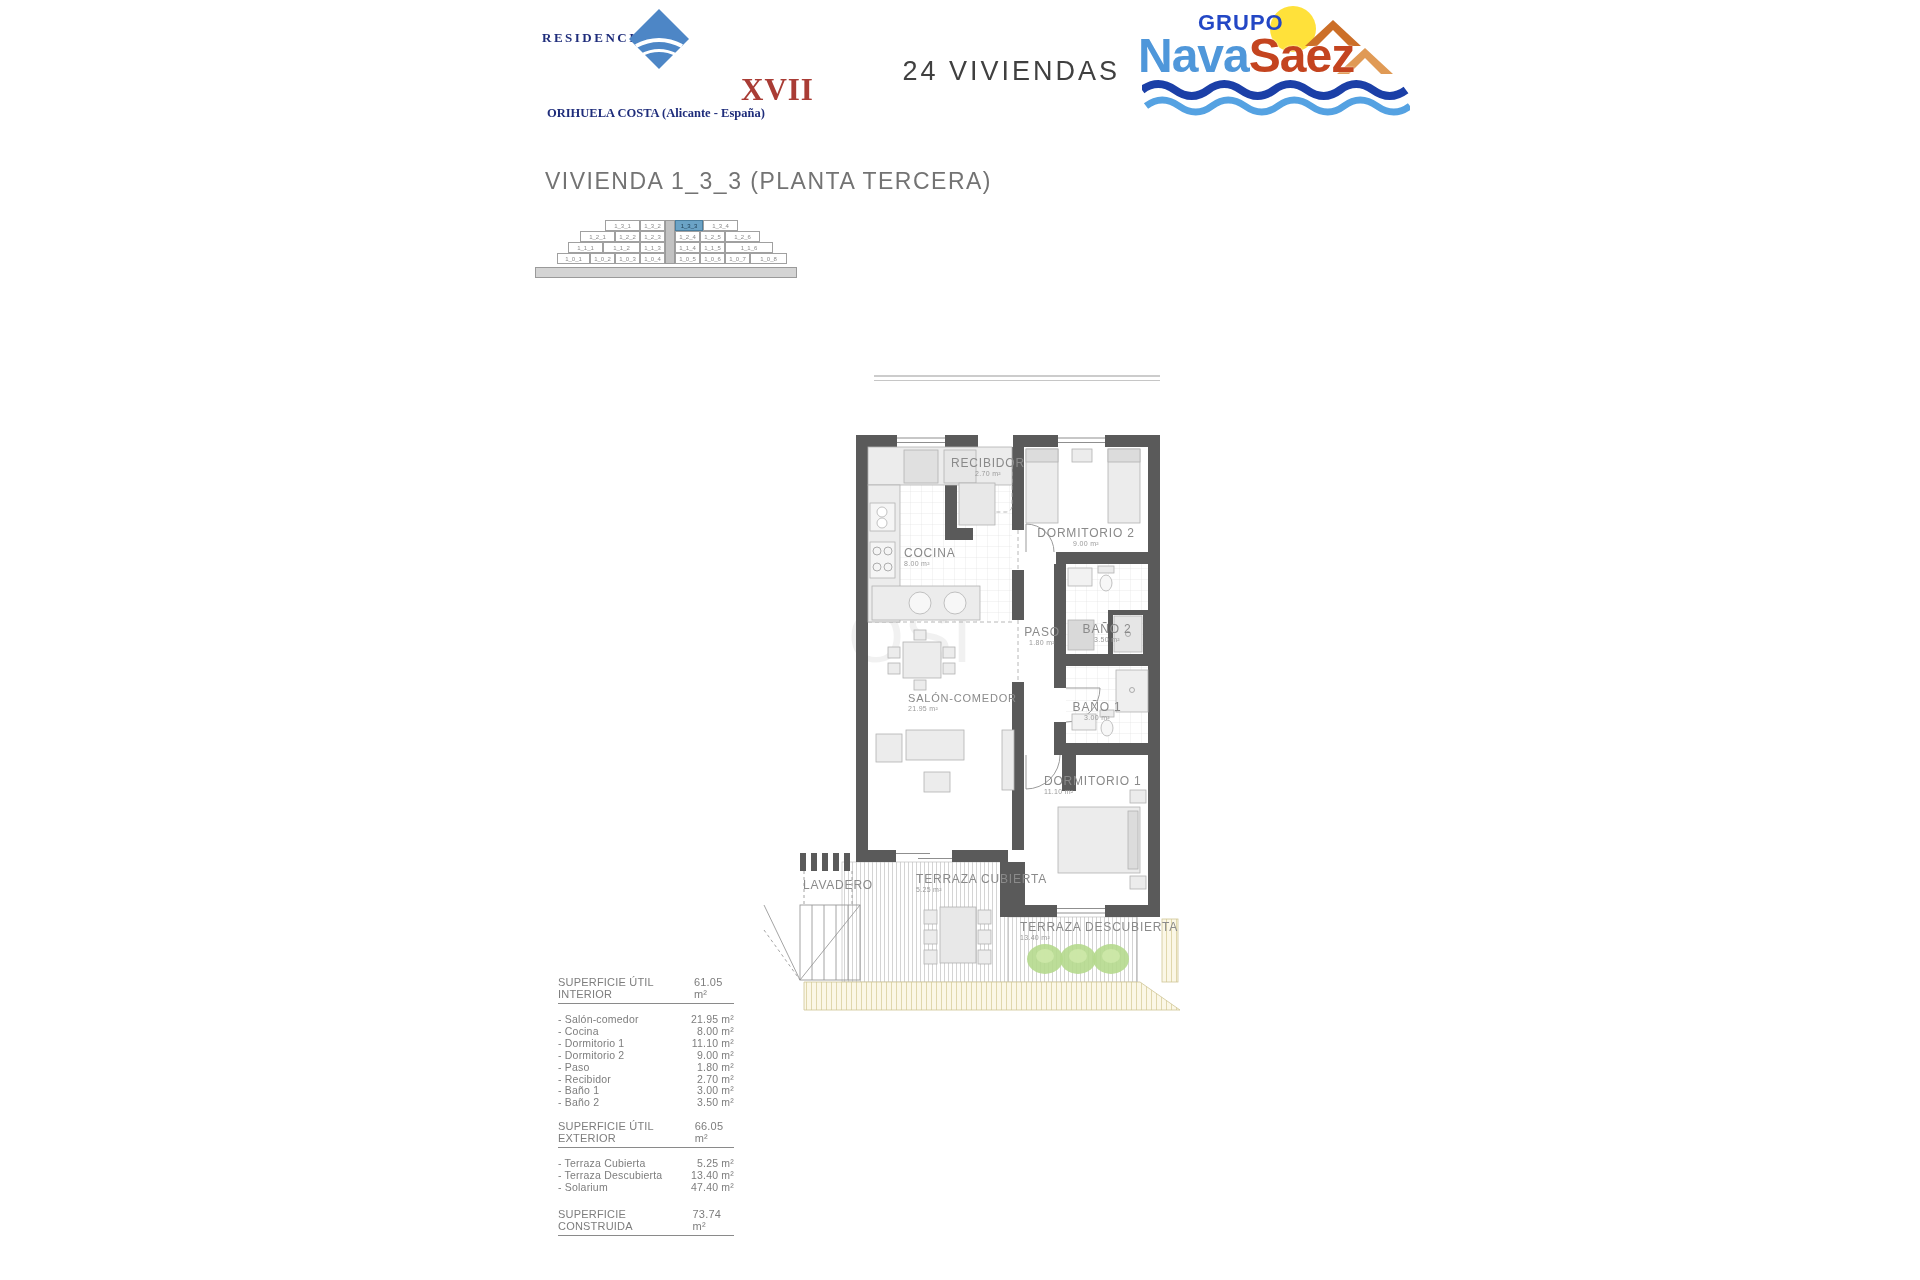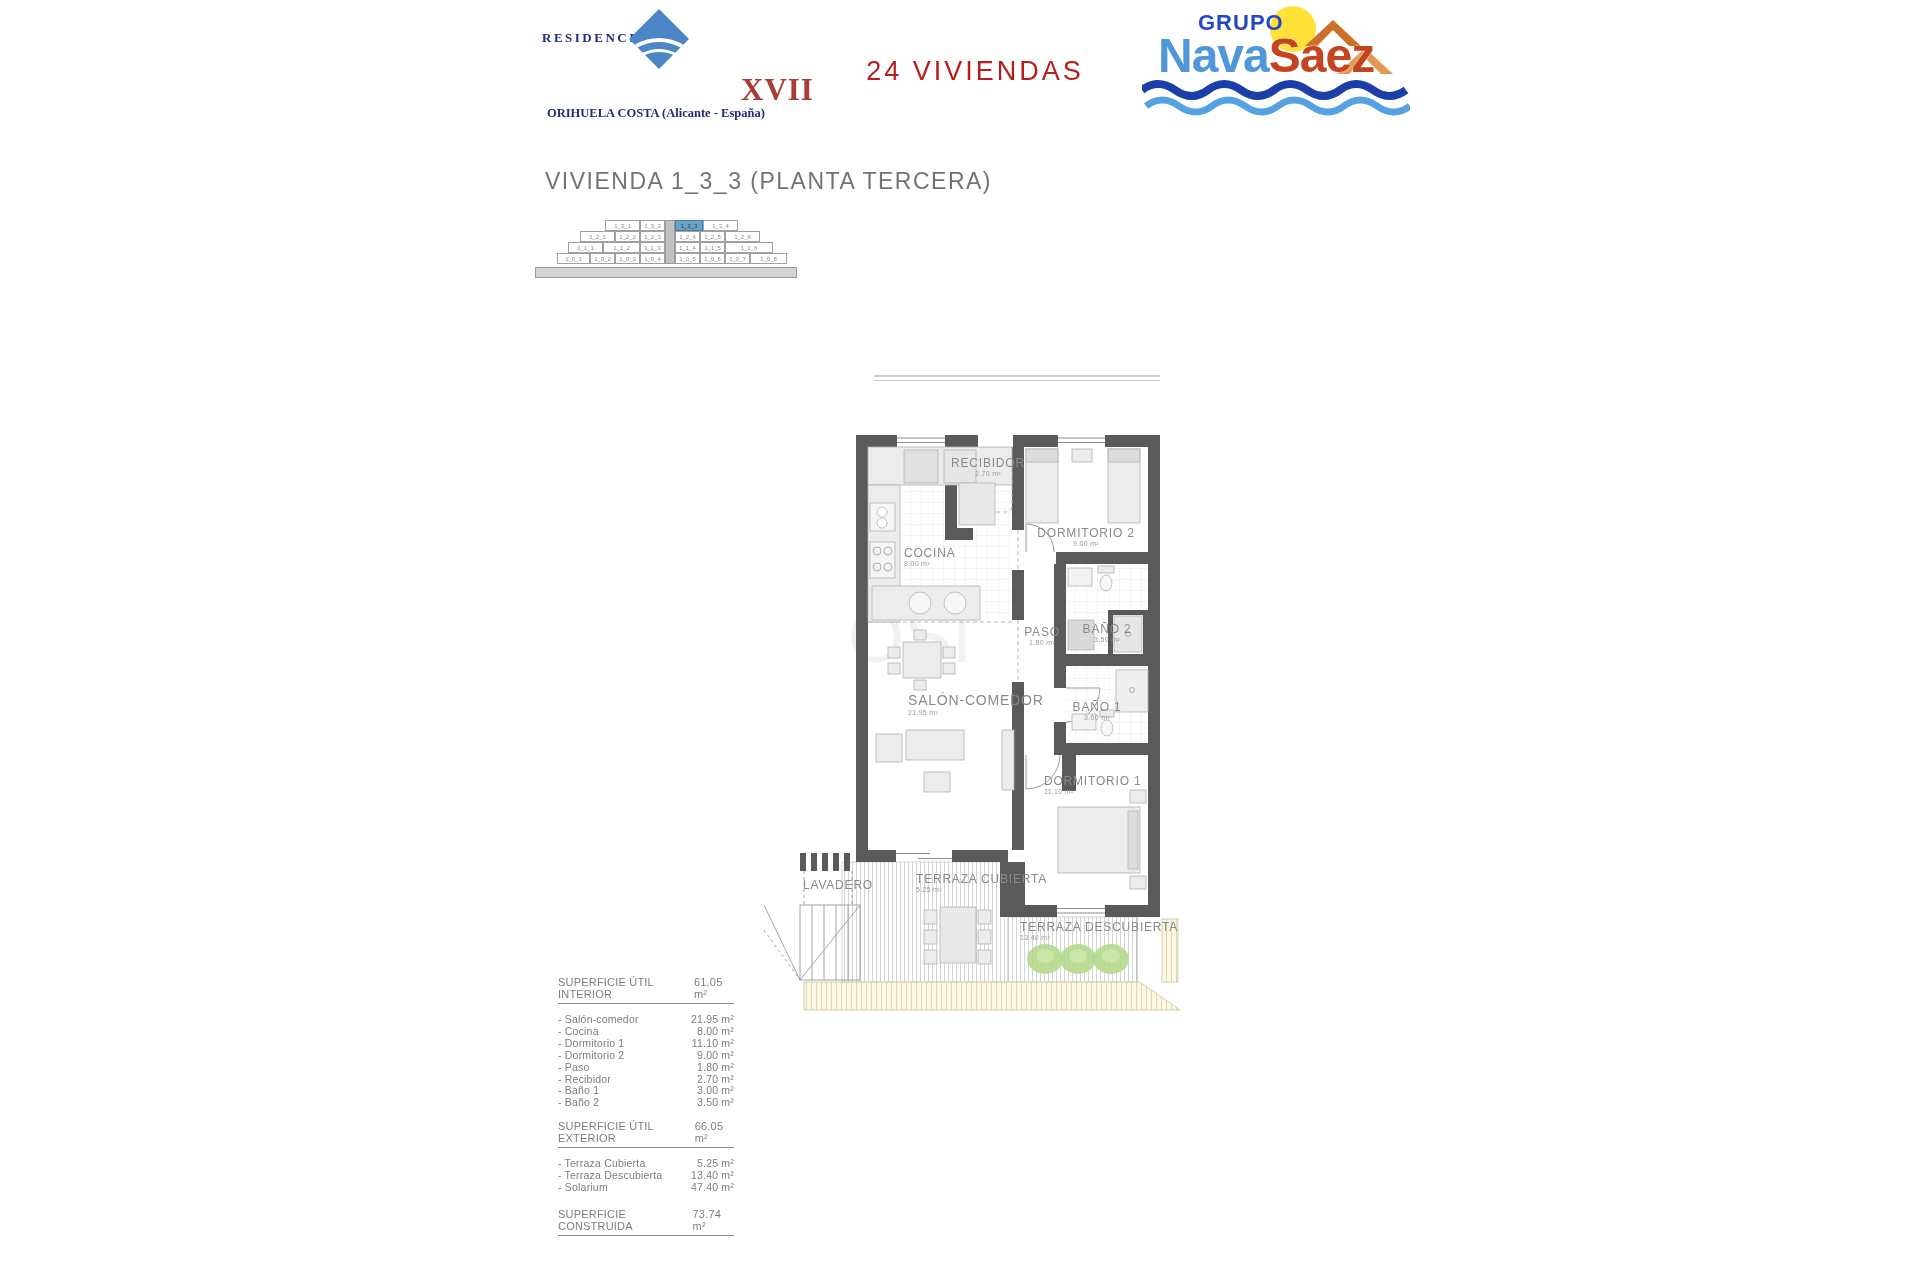--- a/index.html
+++ b/index.html
@@ -12,31 +12,31 @@
           font-weight:bold;font-size:13px;letter-spacing:2.5px;color:#1f2d7b;}
   .va-diamond{position:absolute;left:103px;top:0px;width:62px;height:62px;}
   .va-script{position:absolute;left:0px;top:30px;font-family:"DejaVu Serif",serif;
              font-style:italic;font-weight:bold;font-size:50px;color:#2c3585;letter-spacing:-2px;}
   .va-xvii{position:absolute;left:216px;top:64px;font-family:"Liberation Serif",serif;
            font-weight:bold;font-size:31px;color:#a93c35;letter-spacing:1px;}
   .va-loc{position:absolute;left:22px;top:98px;font-family:"Liberation Serif",serif;
           font-weight:bold;font-size:12.5px;color:#1f2d7b;}
 
   
-  .proj{position:absolute;left:830px;top:56px;width:290px;text-align:center;color:#b91c1c;}
+  .proj{position:absolute;left:830px;top:56px;width:290px;text-align:right;color:#404040;}
   .proj-l1{font-size:27px;letter-spacing:3px;}
   .proj-l2{font-size:19px;letter-spacing:0.5px;margin-top:3px;}
 
   
   .ns-logo{position:absolute;left:1138px;top:4px;width:290px;height:118px;}
   .ns-grupo{position:absolute;left:60px;top:6px;font-size:22px;font-weight:bold;
             color:#2347c5;letter-spacing:1px;}
   .ns-name{position:absolute;left:0px;top:24px;font-size:48px;font-weight:bold;letter-spacing:-1px;
            text-shadow:0 0 2px #fff;}
-  .ns-nava{color:#4f97da;margin-left:20px;}
+  .ns-nava{color:#4f97da;}
   .ns-saez{color:#c4441f;}
   .ns-sun{position:absolute;left:132px;top:2px;width:46px;height:46px;border-radius:50%;
           background:#ffe13a;}
   .ns-roofs{position:absolute;left:165px;top:12px;width:100px;height:66px;}
   .ns-waves{position:absolute;left:4px;top:72px;width:268px;height:44px;}
 
   
   .sheet-title{position:absolute;left:545px;top:168px;font-size:23px;color:#737373;
                letter-spacing:1.5px;}
 
@@ -50,21 +50,21 @@
   .bk-ground{position:absolute;left:2px;top:47px;width:262px;height:11px;background:#d4d4d4;
              border:1px solid #9a9a9a;box-sizing:border-box;}
 
   
   .plan{position:absolute;left:756px;top:370px;width:430px;height:745px;}
   .plan svg{position:absolute;left:0;top:0;}
   .rlabel{position:absolute;color:#8a8a8a;letter-spacing:0.8px;white-space:nowrap;line-height:1.2;}
   .rlabel.c{transform:translateX(-50%);text-align:center;}
   .rlabel .rname{font-size:12px;}
   .rlabel.sm .rname{font-size:12px;}
-  .rlabel.lg .rname{font-size:14px;}
+  .rlabel.lg .rname{font-size:11px;}
   .rlabel .rarea{font-size:7px;color:#9a9a9a;letter-spacing:0.3px;}
 
   
   .surf{position:absolute;left:558px;width:176px;color:#7d7d7d;}
   .surf-head{display:flex;justify-content:space-between;font-size:11px;letter-spacing:0.2px;
              border-bottom:1.5px solid #8a8a8a;padding-bottom:3px;}
   .surf-rows{margin-top:10px;}
   .surf-row{display:flex;justify-content:space-between;font-size:10.5px;line-height:11.9px;
             letter-spacing:0.2px;}
 </style>

